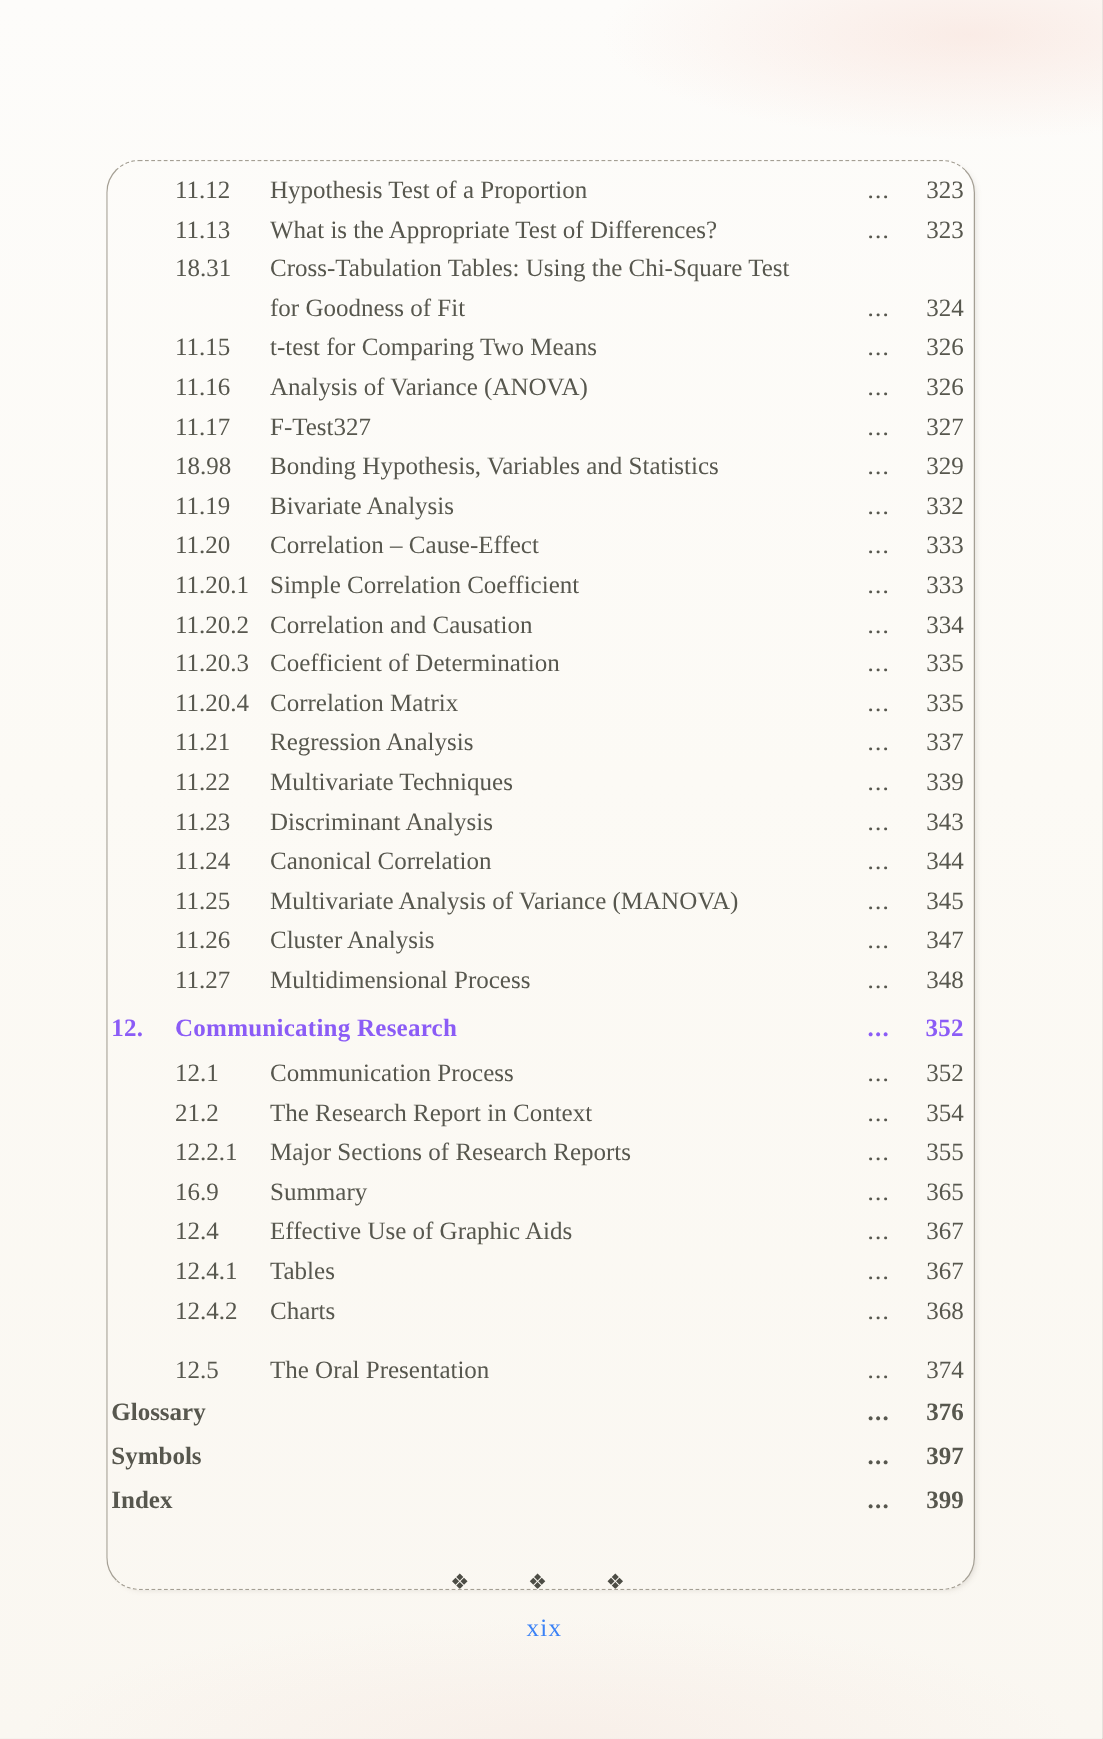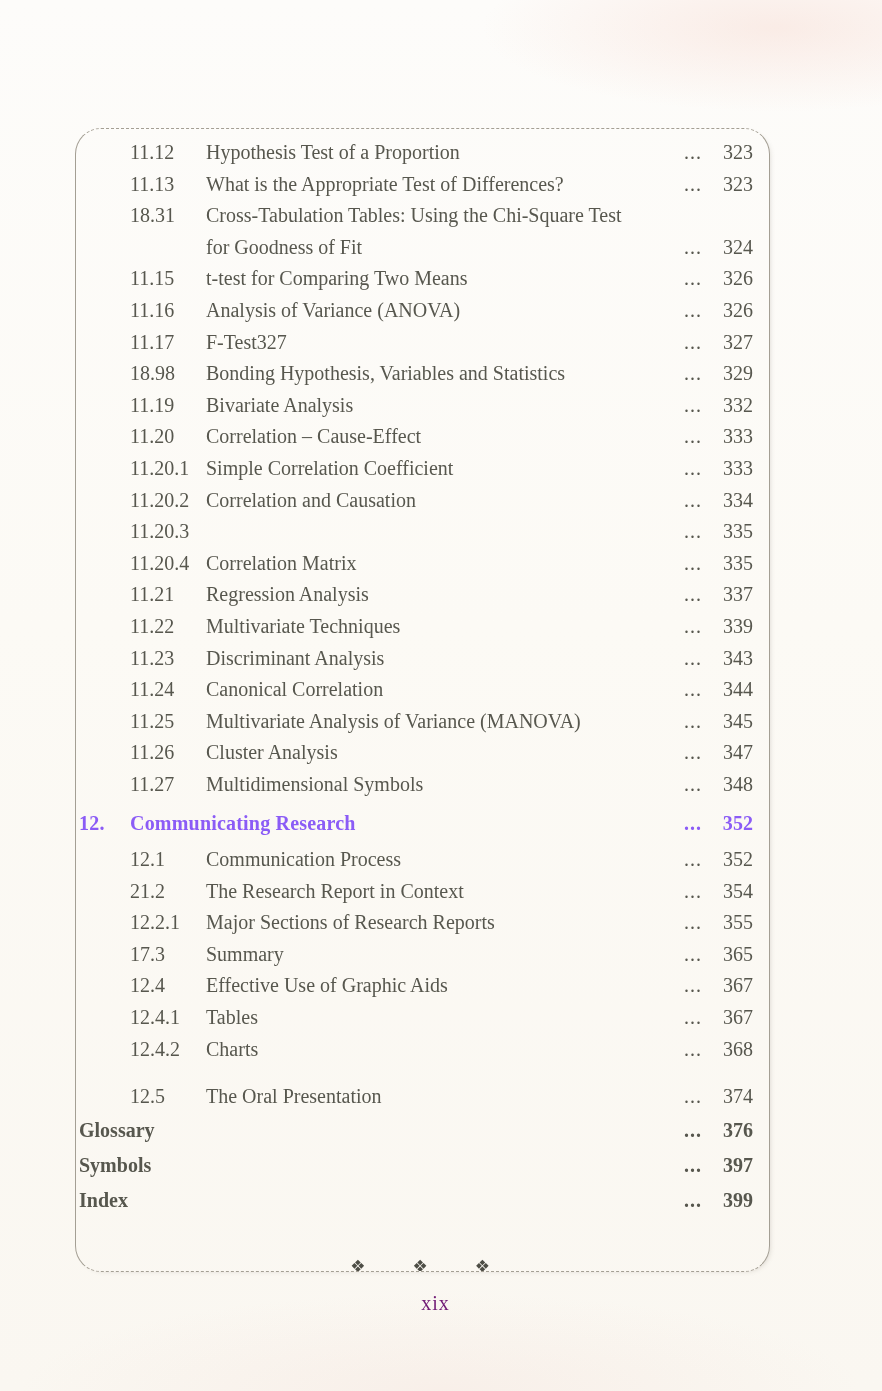--- a/index.html
+++ b/index.html
@@ -8,21 +8,21 @@
     position: relative;
     font-family: "Liberation Serif", "DejaVu Serif", serif;
     background:
       radial-gradient(ellipse 420px 120px at 88% 2%, rgba(246,216,206,0.45), rgba(246,216,206,0) 70%),
       radial-gradient(ellipse 600px 140px at 50% 100%, rgba(243,221,214,0.30), rgba(243,221,214,0) 70%),
       linear-gradient(180deg, #fdfcfa 0%, #fcfaf5 45%, #faf7f1 100%);
     overflow: hidden;
   }
   .toc-box {
     position: absolute;
-    left: 75px; top: 128px;
+    left: 85px; top: 128px;
     width: 695px; height: 1144px;
     box-sizing: border-box;
     border: 1px solid #a49f94;
     border-top-style: dashed;
     border-bottom-style: dashed;
     border-radius: 26px;
     padding: 8px 8px 0 3px;
     color: #57574e;
     box-shadow: 3px 2px 5px -3px rgba(120,110,100,0.25);
     overflow: hidden;
@@ -33,32 +33,32 @@
   .row.section .num { margin-left: 51px; width: 76px; }
   .row.chapter { font-weight: bold; color: #8b5cf6; margin-top: 8px; margin-bottom: 4px; letter-spacing: 0.2px; }
   .row.chapter .num { width: 51px; }
   .row.backmatter { line-height: 35px; font-weight: bold; }
   .row.gap { margin-top: 16px; }
   .body { flex: 1; display: flex; flex-direction: column; min-width: 0; }
   .line { display: flex; align-items: baseline; }
   .title { white-space: nowrap; text-align: center; }
   .fill { flex: 1; }
   .dots { flex: none; margin-right: 13px; letter-spacing: 1px; }
-  .pg { flex: none; width: 46px; text-align: center; white-space: nowrap; }
+  .pg { flex: none; width: 46px; text-align: right; white-space: nowrap; }
   .orns {
     display: flex; justify-content: center; gap: 47px;
     margin-top: 38px;
     font-family: "DejaVu Sans", sans-serif;
     font-size: 17px; color: #4d4d45;
   }
   .folio {
     position: absolute;
     left: 88px; top: 1292px; width: 695px;
     text-align: center;
-    font-size: 20px; color: #701a75;
+    font-size: 20px; color: #3b82f6;
     letter-spacing: 1px;
   }
 </style>
 </head>
 <body>
 
 <div class="page">
   <div class="toc-box">
     <div class="rows" id="rows">
         <div class="row section">
@@ -183,20 +183,21 @@
               <span class="fill"></span>
               <span class="dots">...</span>
               <span class="pg">334</span>
             </span>
           </span>
         </div>
         <div class="row section">
           <span class="num">11.20.3</span>
           <span class="body">
             <span class="line">
+              <span class="title">Coefficient of Determination</span>
               <span class="fill"></span>
               <span class="dots">...</span>
               <span class="pg">335</span>
             </span>
           </span>
         </div>
         <div class="row section">
           <span class="num">11.20.4</span>
           <span class="body">
             <span class="line">
@@ -270,21 +271,21 @@
               <span class="fill"></span>
               <span class="dots">...</span>
               <span class="pg">347</span>
             </span>
           </span>
         </div>
         <div class="row section">
           <span class="num">11.27</span>
           <span class="body">
             <span class="line">
-              <span class="title">Multidimensional Symbols</span>
+              <span class="title">Multidimensional Process</span>
               <span class="fill"></span>
               <span class="dots">...</span>
               <span class="pg">348</span>
             </span>
           </span>
         </div>
         <div class="row chapter">
           <span class="num">12.</span>
           <span class="body">
             <span class="line">
@@ -322,21 +323,21 @@
           <span class="body">
             <span class="line">
               <span class="title">Major Sections of Research Reports</span>
               <span class="fill"></span>
               <span class="dots">...</span>
               <span class="pg">355</span>
             </span>
           </span>
         </div>
         <div class="row section">
-          <span class="num">17.3</span>
+          <span class="num">16.9</span>
           <span class="body">
             <span class="line">
               <span class="title">Summary</span>
               <span class="fill"></span>
               <span class="dots">...</span>
               <span class="pg">365</span>
             </span>
           </span>
         </div>
         <div class="row section">

